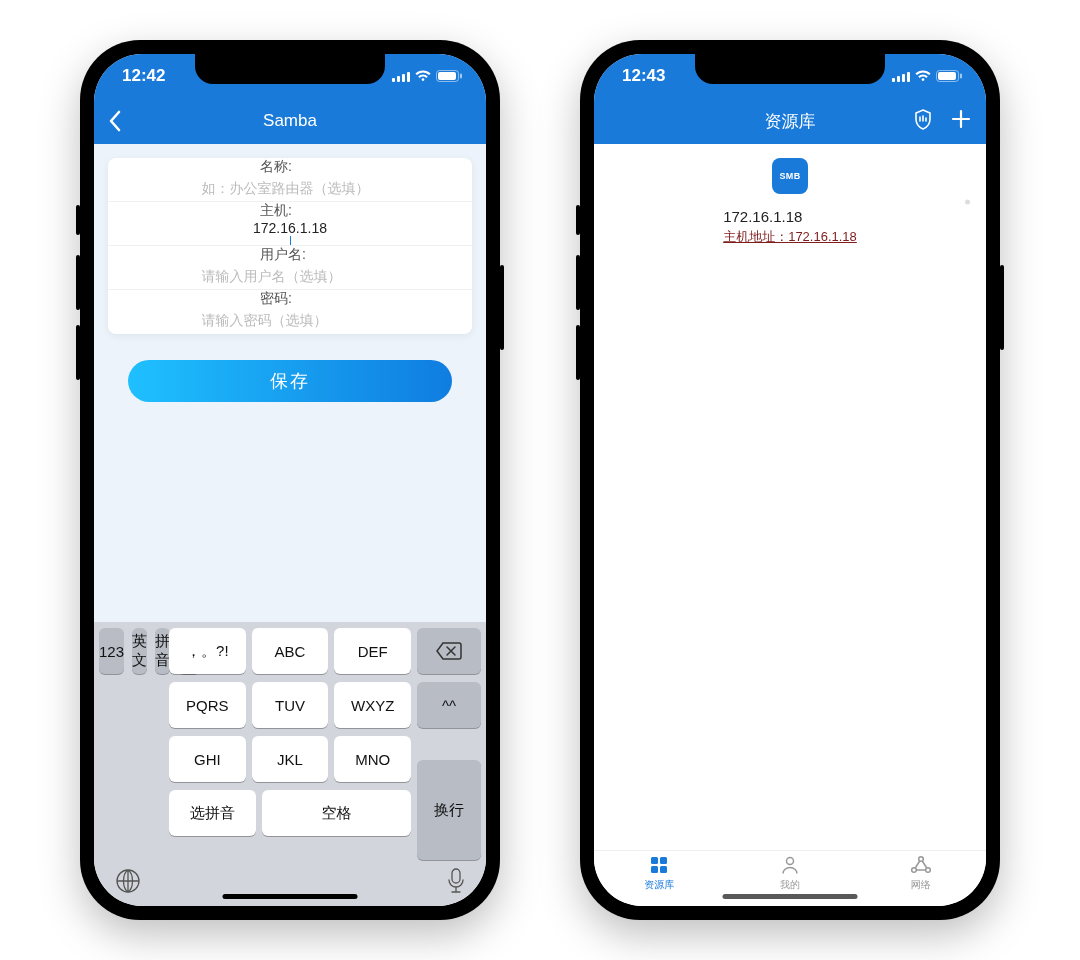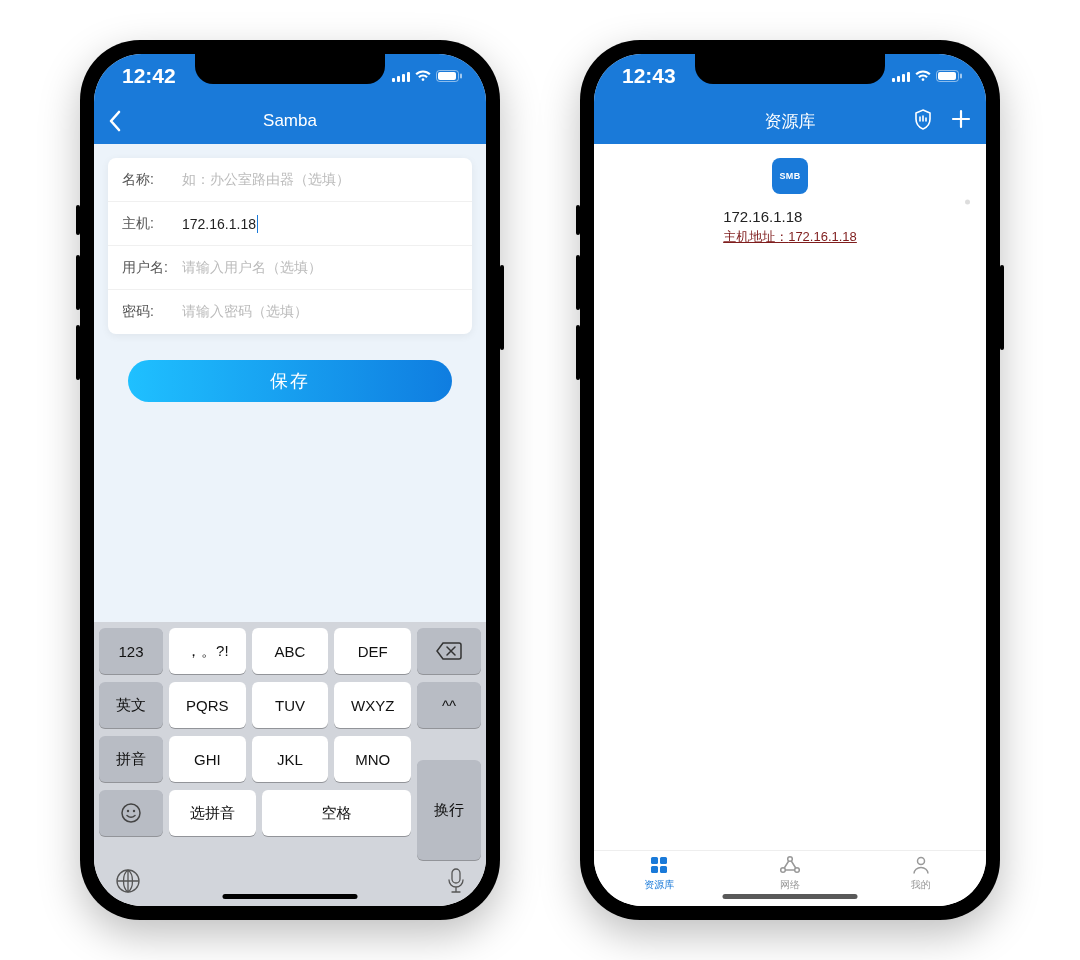--- a/index.html
+++ b/index.html
@@ -43,21 +43,21 @@
     z-index: 50;
   }
   .status-bar {
     height: 44px;
     background: #1a7ad9;
     color: #fff;
     display: flex;
     align-items: center;
     justify-content: space-between;
     padding: 0 24px 0 28px;
-    font-size: 21px; font-weight: 600;
+    font-size: 17px; font-weight: 600;
     position: relative;
   }
   .status-icons { display:flex; align-items:center; gap:5px; }
   .status-icons svg { display:block; }
   .nav-bar {
     height: 46px;
     background: #1a7ad9;
     color: #fff;
     display:flex; align-items:center; justify-content:center;
     position:relative;
@@ -72,23 +72,24 @@
   }
   .form-card {
     background:#fff;
     border-radius:8px;
     box-shadow: 0 2px 8px rgba(0,0,0,0.06);
     overflow:hidden;
   }
   .form-row {
     display:flex; align-items:center;
     height:44px;
-    padding: 16px 14px;
+    padding: 0 14px;
     border-bottom:1px solid #f0f0f0;
     font-size:14px;
+    flex-direction:column;
   }
   .form-row:last-child { border-bottom:none; }
   .form-label { width:60px; color:#555; }
   .form-input {
     flex:1; border:none; outline:none;
     font-size:14px; color:#1d4ed8; background:transparent;font-family:Liberation Mono, monospace;
   }
   .form-input::placeholder { color:#bbb; }
   .cursor {
     display:inline-block;
@@ -115,21 +116,21 @@
     background:#fff;
     border-radius:6px;
     box-shadow: 0 1px 0 rgba(0,0,0,0.3);
     display:flex; align-items:center; justify-content:center;
     font-size:15px; color:#111;
     height:46px;
   }
   .key.gray { background:#b8bcc4; }
   .key.tallc { height:100px;margin-top:24px; }
   .kb-grid { display:flex; gap:6px;}
-  .kb-col-left{ display:flex; flex-direction:column; gap:8px; width:64px;}
+  .kb-col-left{ display:flex; flex-direction:row; gap:8px; width:64px;}
   .kb-col-mid{ flex:1; display:flex; flex-direction:column; gap:8px;}
   .kb-col-right{ display:flex; flex-direction:column; gap:8px; width:64px;}
   .kb-mid-row{ display:flex; gap:6px;}
   .kb-mid-row .key{ flex:1;}
   .kb-bottom { display:flex; align-items:center; justify-content:space-between; padding:8px 16px 2px; }
   .home-ind { position:absolute; bottom:7px; left:50%; transform:translateX(-50%); width:135px; height:5px; border-radius:3px; background:#000; z-index:60;}
   .home-ind.light{ background:rgba(0,0,0,0.65);}
   
   .content-right { flex:1; background:#fff; }
   .list-item { display:flex; align-items:center; padding:14px 16px; gap:14px; position:relative;flex-direction:column;}
@@ -345,32 +346,32 @@
       <div class="tab-item active">
         <svg width="22" height="22" viewBox="0 0 22 22">
             <rect x="3" y="3" width="7" height="7" rx="1.5" fill="#1a7ad9"></rect>
             <rect x="12" y="3" width="7" height="7" rx="1.5" fill="#1a7ad9"></rect>
             <rect x="3" y="12" width="7" height="7" rx="1.5" fill="#1a7ad9"></rect>
             <rect x="12" y="12" width="7" height="7" rx="1.5" fill="#1a7ad9"></rect>
           </svg>
         <span>资源库</span>
       </div>
       <div class="tab-item">
+        <svg width="22" height="22" viewBox="0 0 22 22">
+            <circle cx="11" cy="7" r="3.5" fill="none" stroke="#999" stroke-width="1.5"></circle>
+            <path d="M4 19.5 a7 6 0 0 1 14 0" fill="none" stroke="#999" stroke-width="1.5"></path>
+          </svg>
+        <span>我的</span>
+      </div>
+      <div class="tab-item">
         <svg width="24" height="22" viewBox="0 0 24 22">
             <circle cx="12" cy="5" r="2.3" fill="none" stroke="#999" stroke-width="1.5"></circle>
             <circle cx="5" cy="16" r="2.3" fill="none" stroke="#999" stroke-width="1.5"></circle>
             <circle cx="19" cy="16" r="2.3" fill="none" stroke="#999" stroke-width="1.5"></circle>
             <path d="M10.7 7 L6.3 14 M13.3 7 L17.7 14 M7.3 16 H16.7" stroke="#999" stroke-width="1.5"></path>
           </svg>
         <span>网络</span>
       </div>
-      <div class="tab-item">
-        <svg width="22" height="22" viewBox="0 0 22 22">
-            <circle cx="11" cy="7" r="3.5" fill="none" stroke="#999" stroke-width="1.5"></circle>
-            <path d="M4 19.5 a7 6 0 0 1 14 0" fill="none" stroke="#999" stroke-width="1.5"></path>
-          </svg>
-        <span>我的</span>
-      </div>
     </div>
 
     <div class="home-ind light"></div>
   </div>
 </div>
 
 </body></html>

